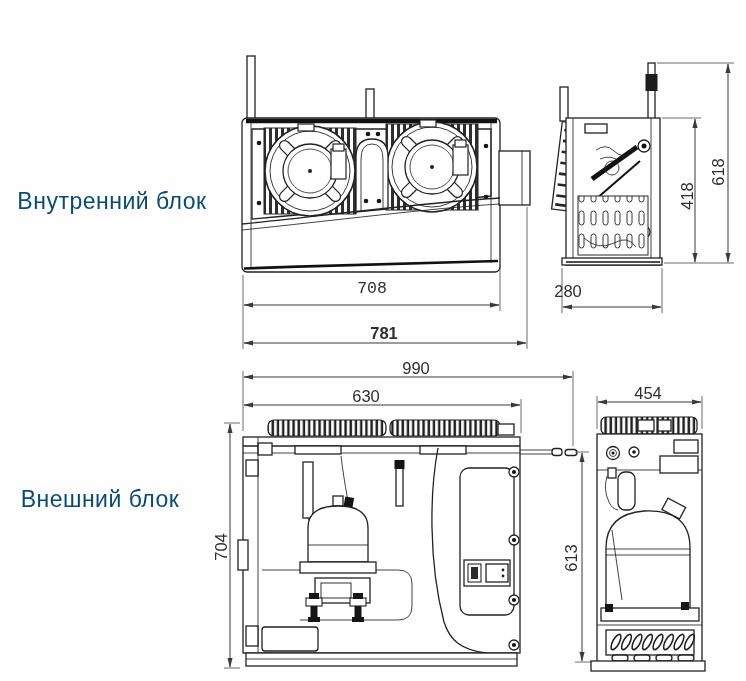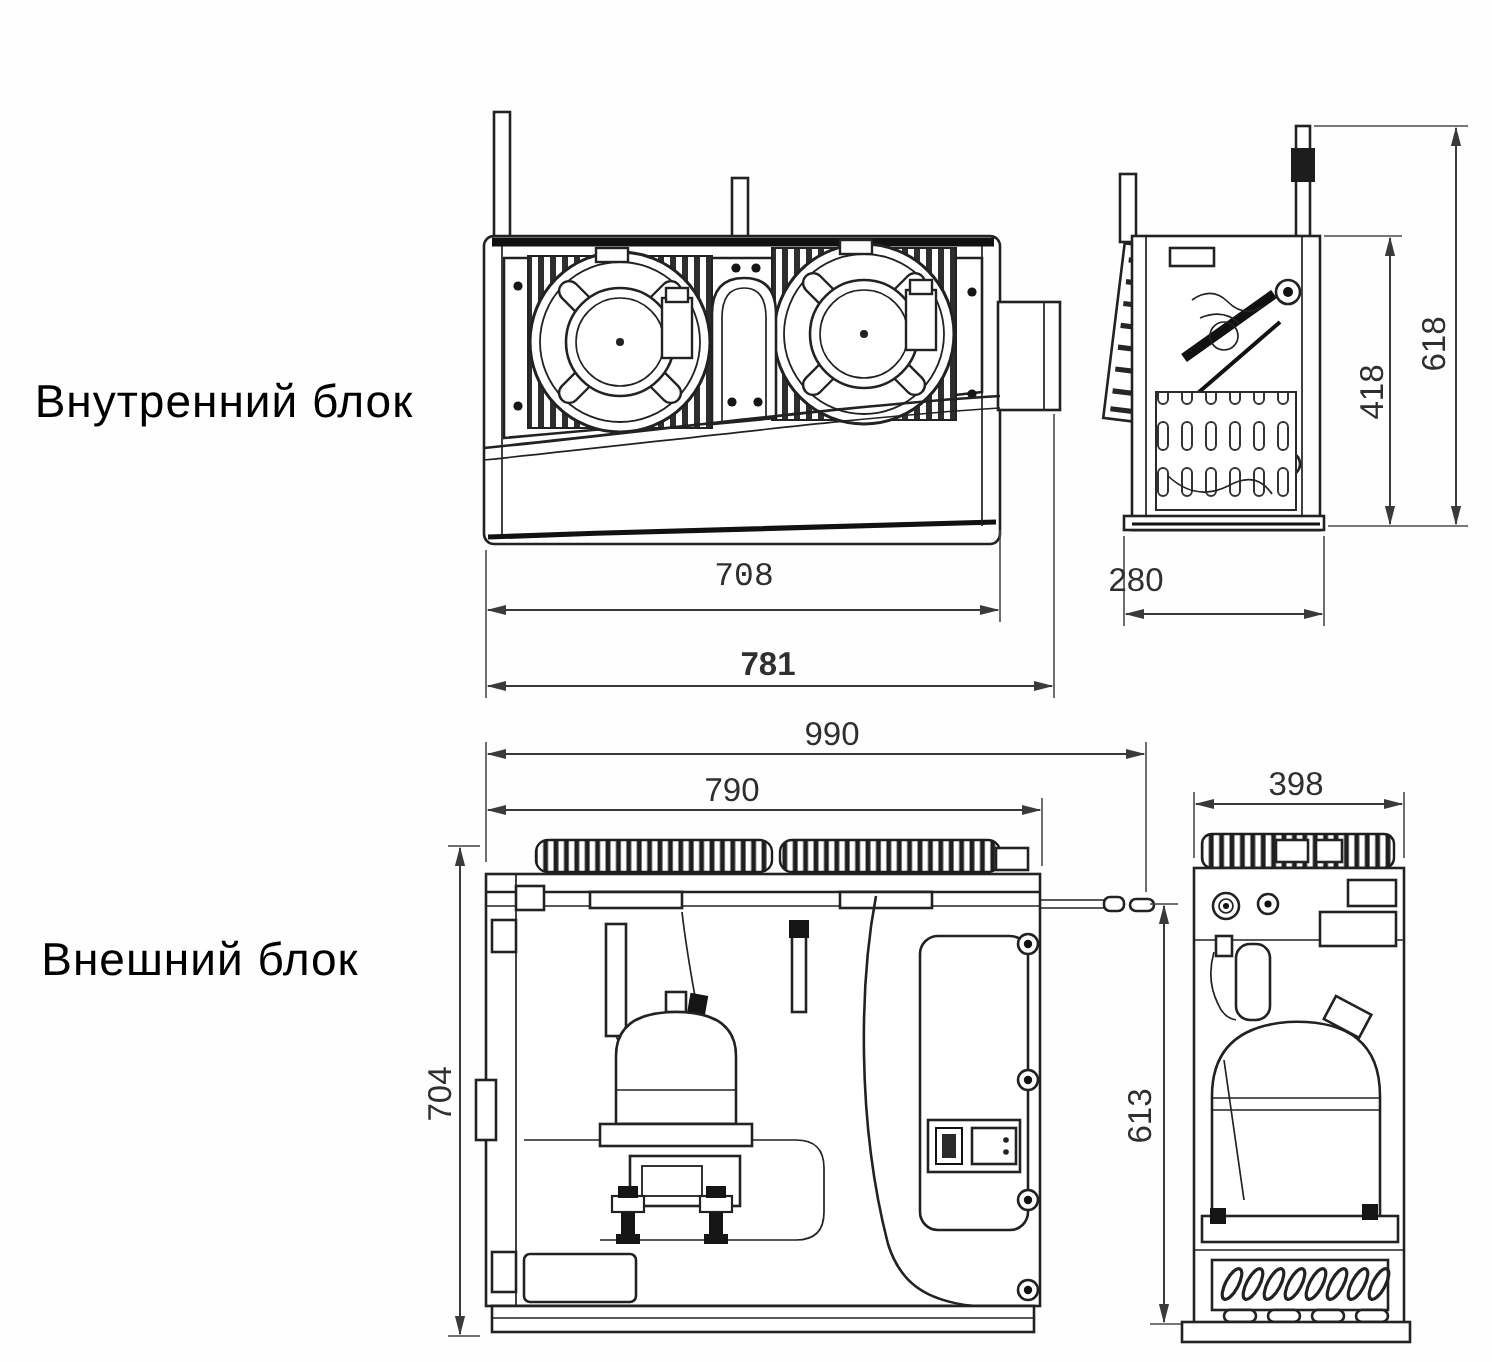--- a/index.html
+++ b/index.html
@@ -1,19 +1,19 @@
 <!DOCTYPE html>
 <html><head>
 <meta charset="utf-8">
 <style>
   html,body{margin:0;padding:0;}
   body{font-family:"Liberation Sans", sans-serif; background:#ffffff;}
   #canvas{position:relative; width:746px; height:681px; background:#fefefe; overflow:hidden;}
   #drawing{position:absolute; left:0; top:0;}
-  .txt{position:absolute; transform:translate(-50%,-50%); white-space:nowrap; color:#000000;}
+  .txt{position:absolute; transform:translate(-50%,-50%); white-space:nowrap; color:#0c4a6e;}
   .unit-label{font-size:23px; letter-spacing:0.5px;}
   .dim{font-size:16.5px; color:#2f2f2f;}
   .dim.vert{transform:translate(-50%,-50%) rotate(-90deg);}
   svg .ln{stroke:#222; fill:none; stroke-width:1.3;}
   svg .lnf{fill:#fff; stroke:#222; stroke-width:1.3;}
   svg .thin{stroke-width:0.85;}
   svg .dimln{stroke:#3a3a3a; stroke-width:1; fill:none;}
   svg .ext{stroke:#4a4a4a; stroke-width:0.8; fill:none;}
 </style>
 </head>
@@ -257,28 +257,28 @@
     </g>
 
     <g>
       <line class="ext" x1="597" y1="429" x2="597" y2="396"></line>
       <line class="ext" x1="702" y1="429" x2="702" y2="396"></line>
       <line class="dimln" x1="598" y1="402" x2="701" y2="402" marker-start="url(#arr)" marker-end="url(#arr)"></line>
     </g>
   </svg>
 
   <span class="txt unit-label" style="left:112px; top:201px;">Внутренний блок</span>
-  <span class="txt unit-label" style="left:100px; top:480px;">Внешний блок</span>
+  <span class="txt unit-label" style="left:100px; top:499px;">Внешний блок</span>
 
   <span class="txt dim" style="left:372px; top:288px;font-family:Liberation Mono, monospace;">708</span>
   <span class="txt dim" style="left:384px; top:333px;font-weight:bold;">781</span>
 
   <span class="txt dim" style="left:568px; top:291px;">280</span>
   <span class="txt dim vert" style="left:687px; top:196px;">418</span>
   <span class="txt dim vert" style="left:718px; top:172px;">618</span>
 
   <span class="txt dim" style="left:416px; top:368px;">990</span>
-  <span class="txt dim" style="left:366px; top:396px;">790</span>
+  <span class="txt dim" style="left:366px; top:396px;">630</span>
   <span class="txt dim vert" style="left:221px; top:547px;">704</span>
   <span class="txt dim vert" style="left:571px; top:558px;">613</span>
-  <span class="txt dim" style="left:648px; top:393px;">398</span>
+  <span class="txt dim" style="left:648px; top:393px;">454</span>
 
 </div>
 
 </body></html>

